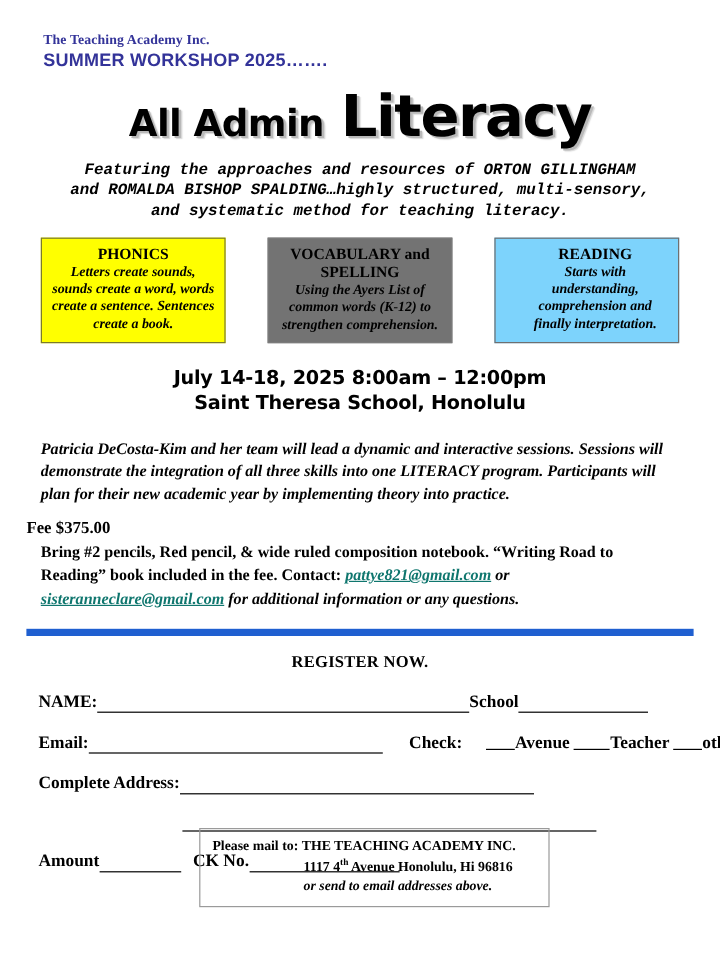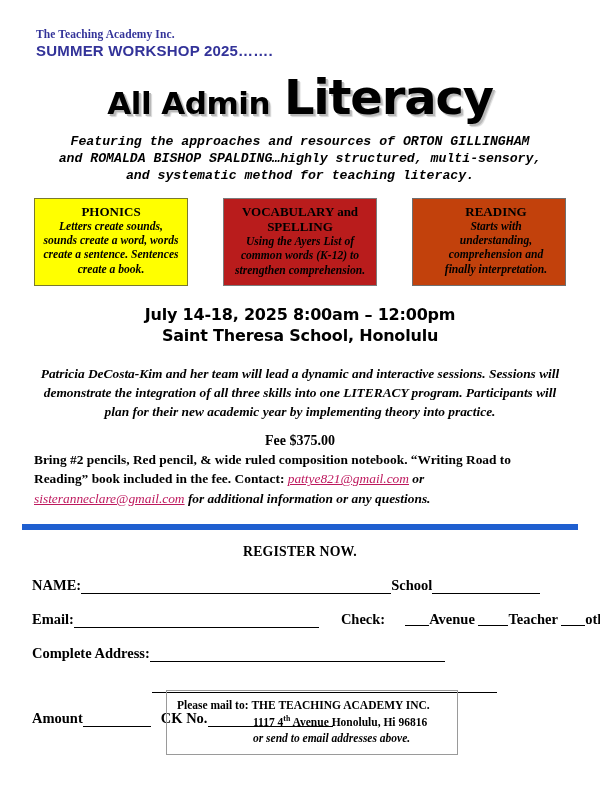--- a/index.html
+++ b/index.html
@@ -89,22 +89,22 @@
   }
   .concept-box {
     width: 154px;
     min-height: 82px;
     box-sizing: border-box;
     border: 1px solid #808050;
     padding: 5px 6px 7px 6px;
     text-align: center;
   }
   .box-phonics  { background: #FFFF00; border-color: #7a7a2e; }
-  .box-vocab    { background: #b91c1c; border-color: #7b7b7b; }
-  .box-reading  { background: #c2410c; border-color: #6f6f6f; min-height: 82px; padding-left: 20px; }
+  .box-vocab    { background: #737373; border-color: #7b7b7b; }
+  .box-reading  { background: #7dd3fc; border-color: #6f6f6f; min-height: 82px; padding-left: 20px; }
   .box-title {
     font-weight: bold;
     font-size: 13px;
     line-height: 1.16;
     margin-bottom: 1px;
   }
   .box-body {
     font-weight: bold;
     font-style: italic;
     font-size: 11.6px;
@@ -122,40 +122,39 @@
   }
   .event-when { margin-top: 18px; }
 
   
   .description {
     font-weight: bold;
     font-style: italic;
     font-size: 13.4px;
     line-height: 1.42;
     margin: 18px 12px 0 12px;
-    text-align: center;
+    text-align: left;
   }
 
   
   .fee-heading {
-    text-align: center;
     font-weight: bold;
     font-size: 14px;
     margin-top: 12px;
   }
   .supplies {
     font-weight: bold;
     font-size: 13.4px;
     line-height: 1.45;
     margin: 1px 12px 0 12px;
   }
   .email-link {
     font-style: italic;
-    font-weight: normal;
-    color: #be185d;
+    font-weight: bold;
+    color: #0f766e;
     text-decoration: underline;
   }
   .italic-tail {
     font-style: italic;
     font-weight: bold;
   }
 
   
   .divider {
     height: 6px;

